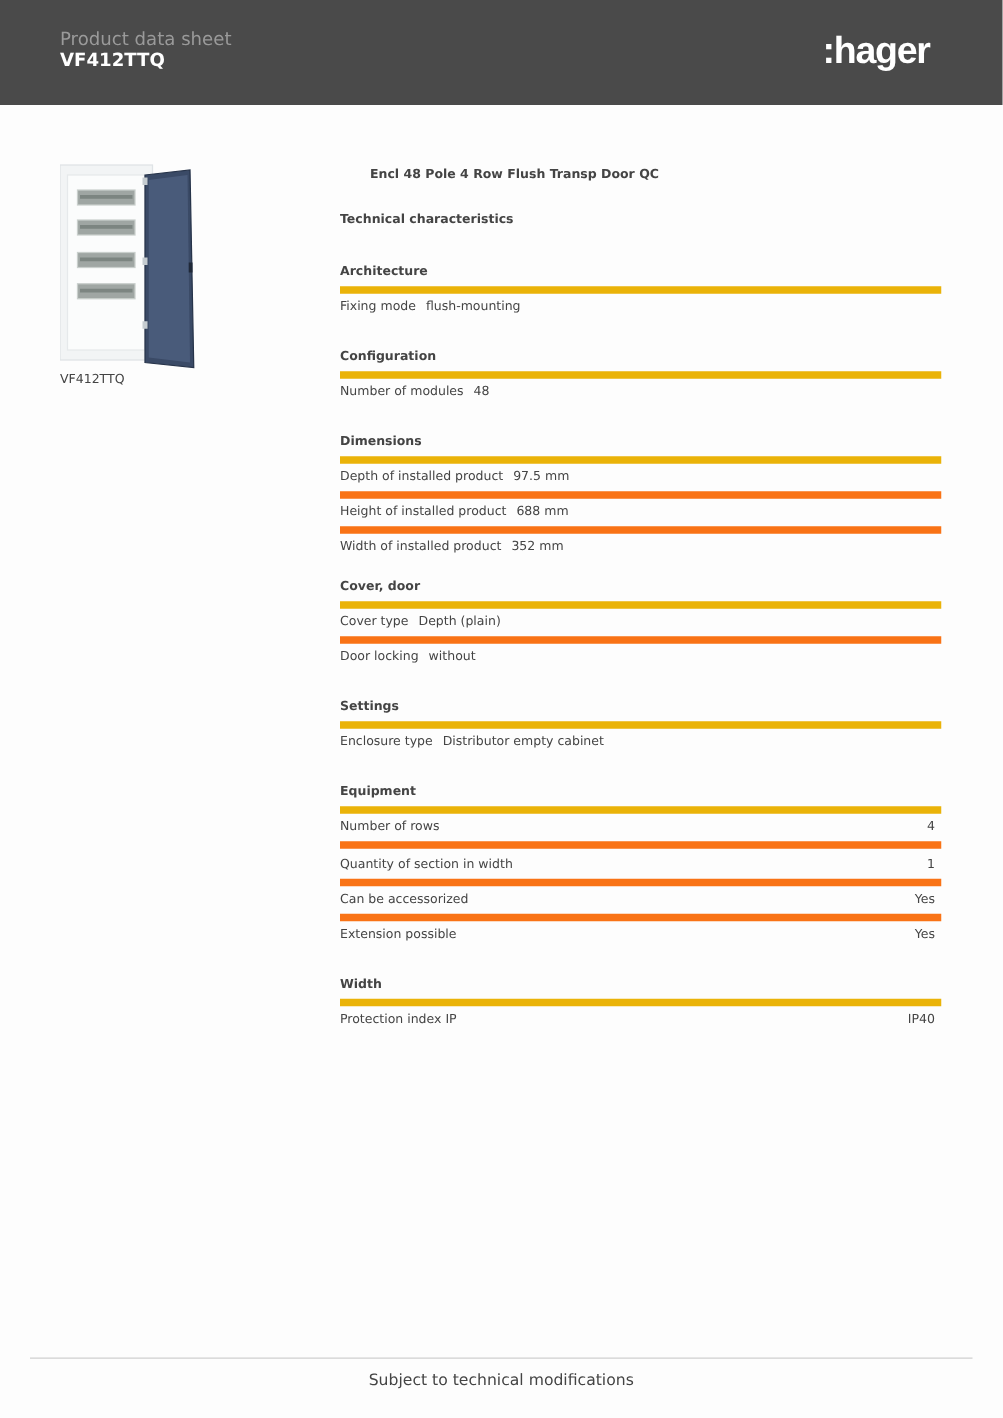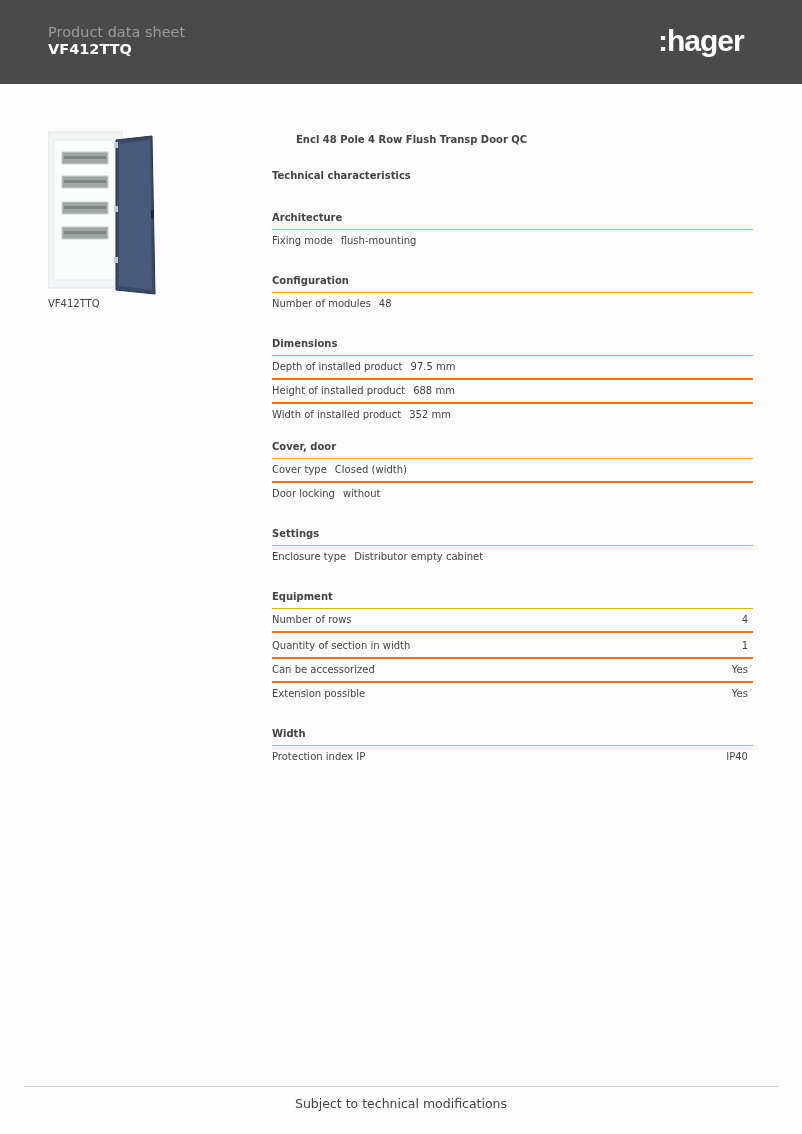--- a/index.html
+++ b/index.html
@@ -8,22 +8,22 @@
   .header .subtitle { position:absolute; left:48px; top:24px; font-size:14.5px; color:#9a9a9a; }
   .header .title { position:absolute; left:48px; top:41px; font-size:14.5px; font-weight:bold; color:#ffffff; }
   .logo { position:absolute; left:658px; top:23px; font-family:"Liberation Sans", sans-serif; font-weight:bold; font-size:30px; color:#ffffff; letter-spacing:-1px; line-height:36px; }
   .product-image { position:absolute; left:48px; top:130px; width:110px; height:166px; }
   .image-caption { position:absolute; left:48px; top:298px; font-size:10px; color:#444; }
   .content { position:absolute; left:272px; top:132px; width:481px; }
   .product-name { font-size:10px; font-weight:bold; color:#444; height:16px; line-height:16px; margin-top:0;margin-left:24px; }
   .tech-title { font-size:10px; font-weight:bold; color:#444; height:16px; line-height:16px; margin-top:20px; }
   .section { margin-top:27px; }
   .section:first-of-type { margin-top:27px; }
-  .section-title { font-size:10px; font-weight:bold; color:#444; line-height:14px; padding-bottom:4px; border-bottom:1px solid #eab308; }
-  .row { font-size:10px; color:#444; line-height:14px; padding:4px 0 4px 0; border-bottom:2px solid #f97316; display:flex; justify-content:space-between; }
+  .section-title { font-size:10px; font-weight:bold; color:#444; line-height:14px; padding-bottom:4px; border-bottom:6px solid #eab308; }
+  .row { font-size:10px; color:#444; line-height:14px; padding:4px 0 4px 0; border-bottom:6px solid #f97316; display:flex; justify-content:space-between; }
   .row:last-child { border-bottom:none; }
   .row .val-inline { margin-left:8px; }
   .row .val-right { margin-right:5px; }
   .footer-line { position:absolute; left:24px; top:1086px; width:754px; height:1px; background:#cfcfcf; }
   .footer-text { position:absolute; left:0; top:1096px; width:802px; text-align:center; font-size:12.5px; color:#444; font-family:"DejaVu Sans", sans-serif; }
 </style>
 </head>
 <body>
 
 <div class="header">
@@ -85,21 +85,21 @@
         <span><span>Height of installed product</span><span class="val-inline">688 mm</span></span>
       </div>
     <div class="row">
         <span><span>Width of installed product</span><span class="val-inline">352 mm</span></span>
       </div>
   </div>
 
   <div class="section" style="margin-top:14px">
     <div class="section-title">Cover, door</div>
     <div class="row">
-        <span><span>Cover type</span><span class="val-inline">Closed (width)</span></span>
+        <span><span>Cover type</span><span class="val-inline">Depth (plain)</span></span>
       </div>
     <div class="row">
         <span><span>Door locking</span><span class="val-inline">without</span></span>
       </div>
   </div>
 
   <div class="section" style="margin-top:22px">
     <div class="section-title">Settings</div>
     <div class="row">
         <span><span>Enclosure type</span><span class="val-inline">Distributor empty cabinet</span></span>

